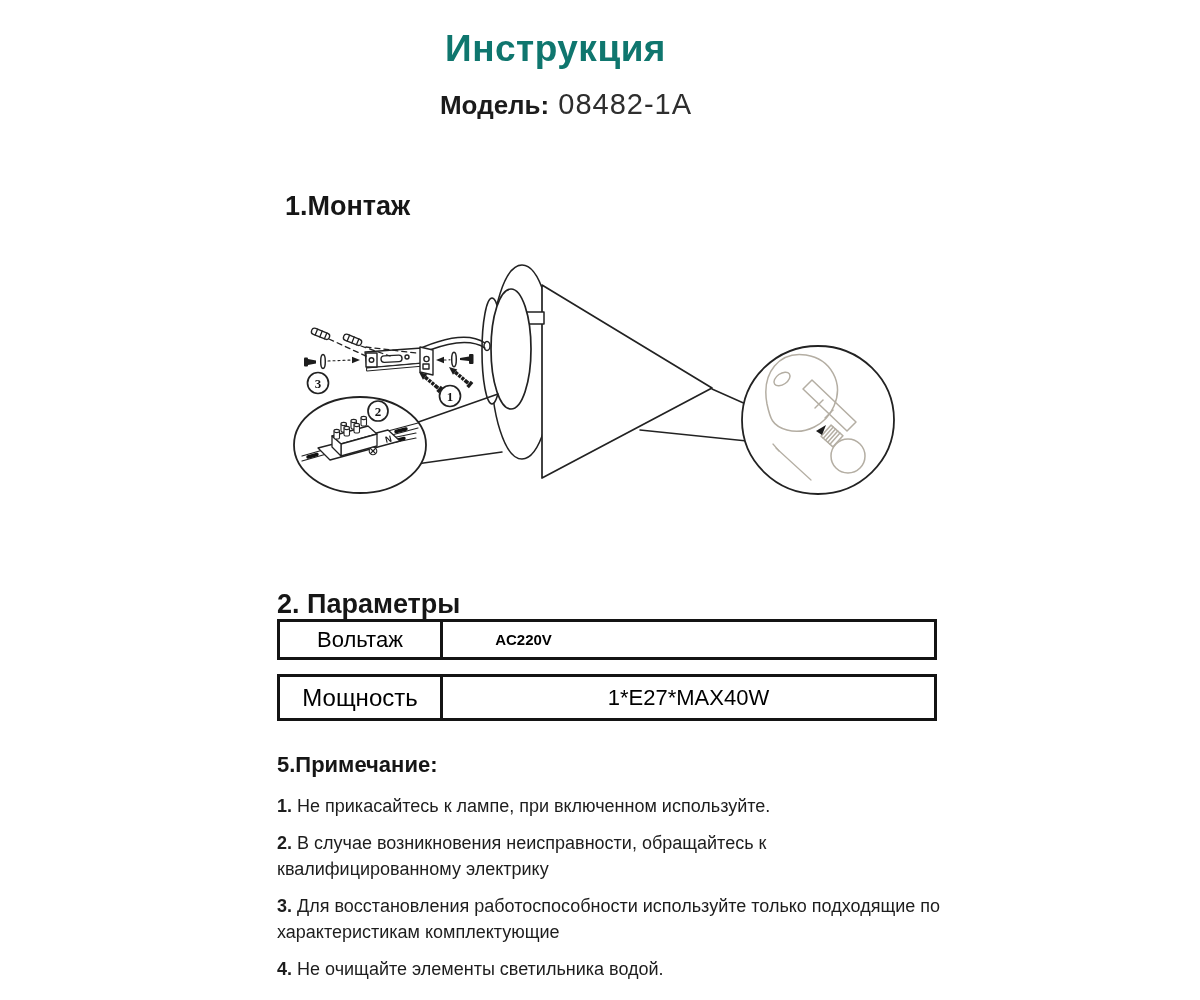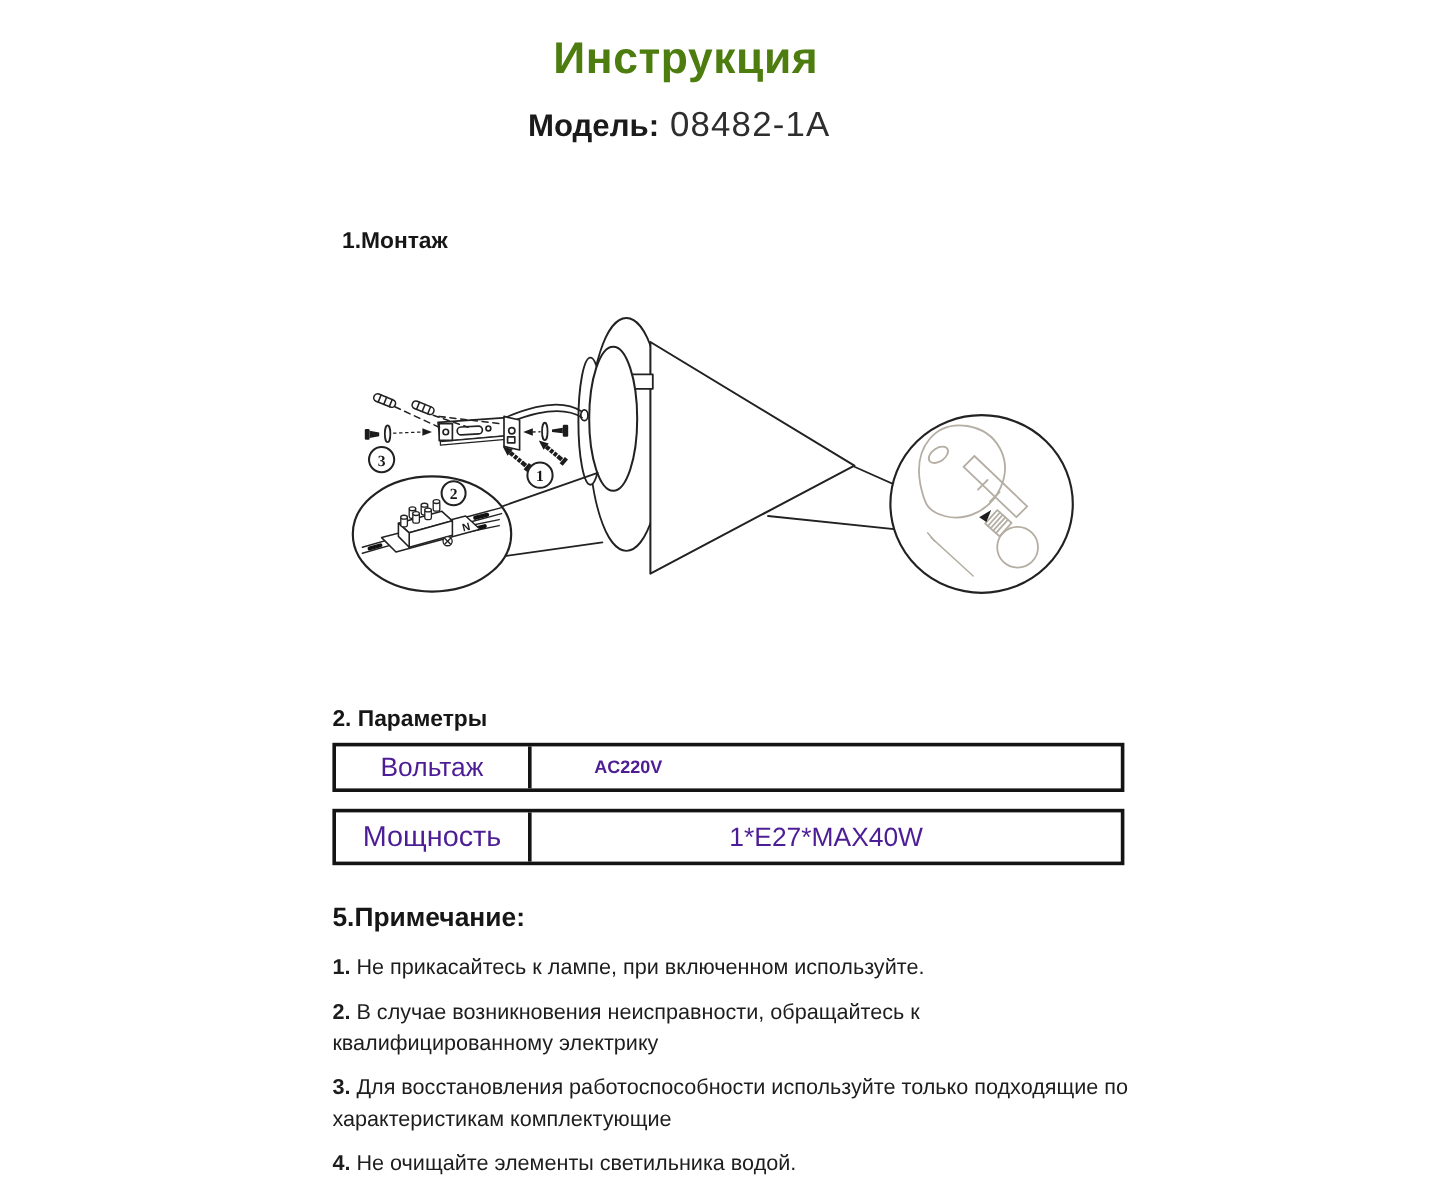--- a/index.html
+++ b/index.html
@@ -5,43 +5,43 @@
   html,body{margin:0;padding:0;}
   body{
     width:1200px;height:1000px;background:#ffffff;
     font-family:"Liberation Sans", sans-serif;color:#1c1c1c;
     position:relative;overflow:hidden;
   }
   .page{position:relative;width:1200px;height:1000px;background:#ffffff;}
 
   .doc-title{
     position:absolute;top:28px;left:0;width:1111px;text-align:center;
-    font-size:37px;font-weight:700;letter-spacing:.5px;color:#4d7c0f;margin-left:16px;
+    font-size:37px;font-weight:700;letter-spacing:.5px;color:#0f766e;
   }
   .model-line{
     position:absolute;top:88px;left:0;width:1132px;
     display:flex;justify-content:center;align-items:baseline;gap:9px;
   }
   .model-label{font-size:26px;font-weight:700;color:#1b1b1b;}
   .model-value{font-size:29px;font-weight:400;color:#2e2e2e;letter-spacing:1px;}
 
-  .sec-heading{position:absolute;font-size:19px;font-weight:700;color:#161616;}
+  .sec-heading{position:absolute;font-size:27px;font-weight:700;color:#161616;}
   #h-montage{left:285px;top:191px;}
   #h-params{left:277px;top:589px;}
   #h-notes{left:277px;top:752px;font-size:22px;}
 
   .diagram{position:absolute;left:270px;top:232px;width:690px;height:280px;}
 
   .params-table{position:absolute;left:277px;top:619px;width:660px;}
   .t-row{box-sizing:border-box;border:3px solid #141414;display:grid;background:#fff;}
   .t-row1{grid-template-columns:160px 164px 163px 167px;height:41px;}
   .t-row2{grid-template-columns:160px 494px;height:47px;margin-top:14px;}
   .t-cell{
     display:flex;align-items:center;justify-content:center;
-    border-left:3px solid #141414;font-size:22px;color:#4c1d95;
+    border-left:3px solid #141414;font-size:22px;color:#000000;
   }
   .t-cell:first-child{border-left:none;}
   .t-bold{font-weight:700;font-size:15px;}
   .t-row2 .t-cell{font-size:24px;}
   .t-row2 .t-val{font-size:22px;}
 
   .notes{position:absolute;left:277px;top:793px;width:668px;}
   .note-item{margin:0 0 11px 0;font-size:18px;line-height:1.45;color:#1d1d1d;}
   .note-num{font-weight:700;}
 </style>

